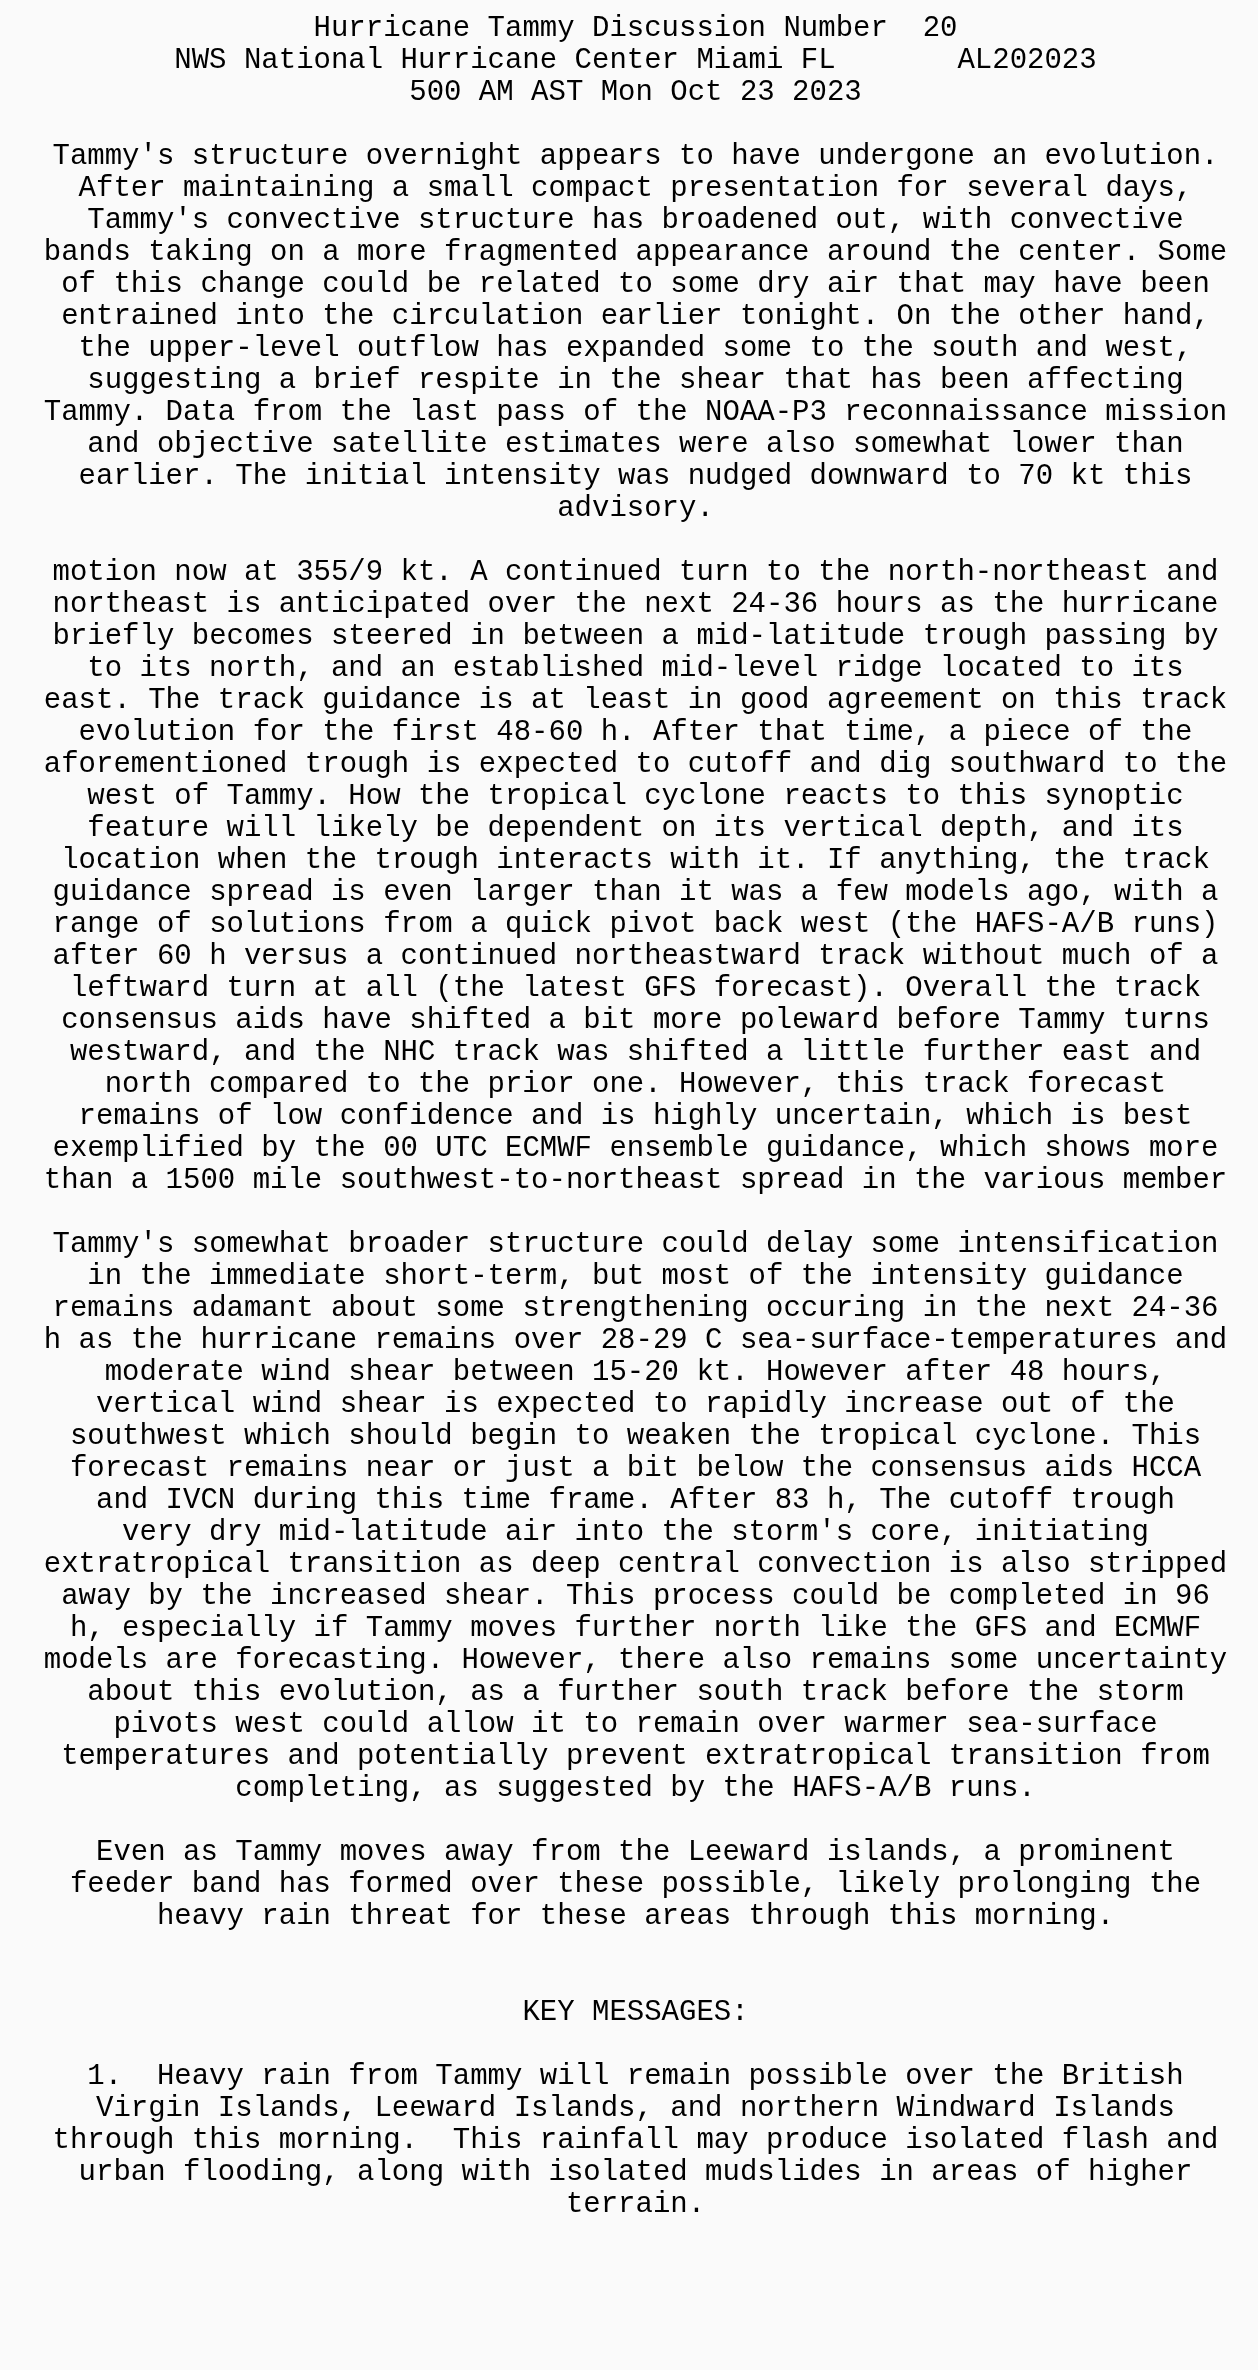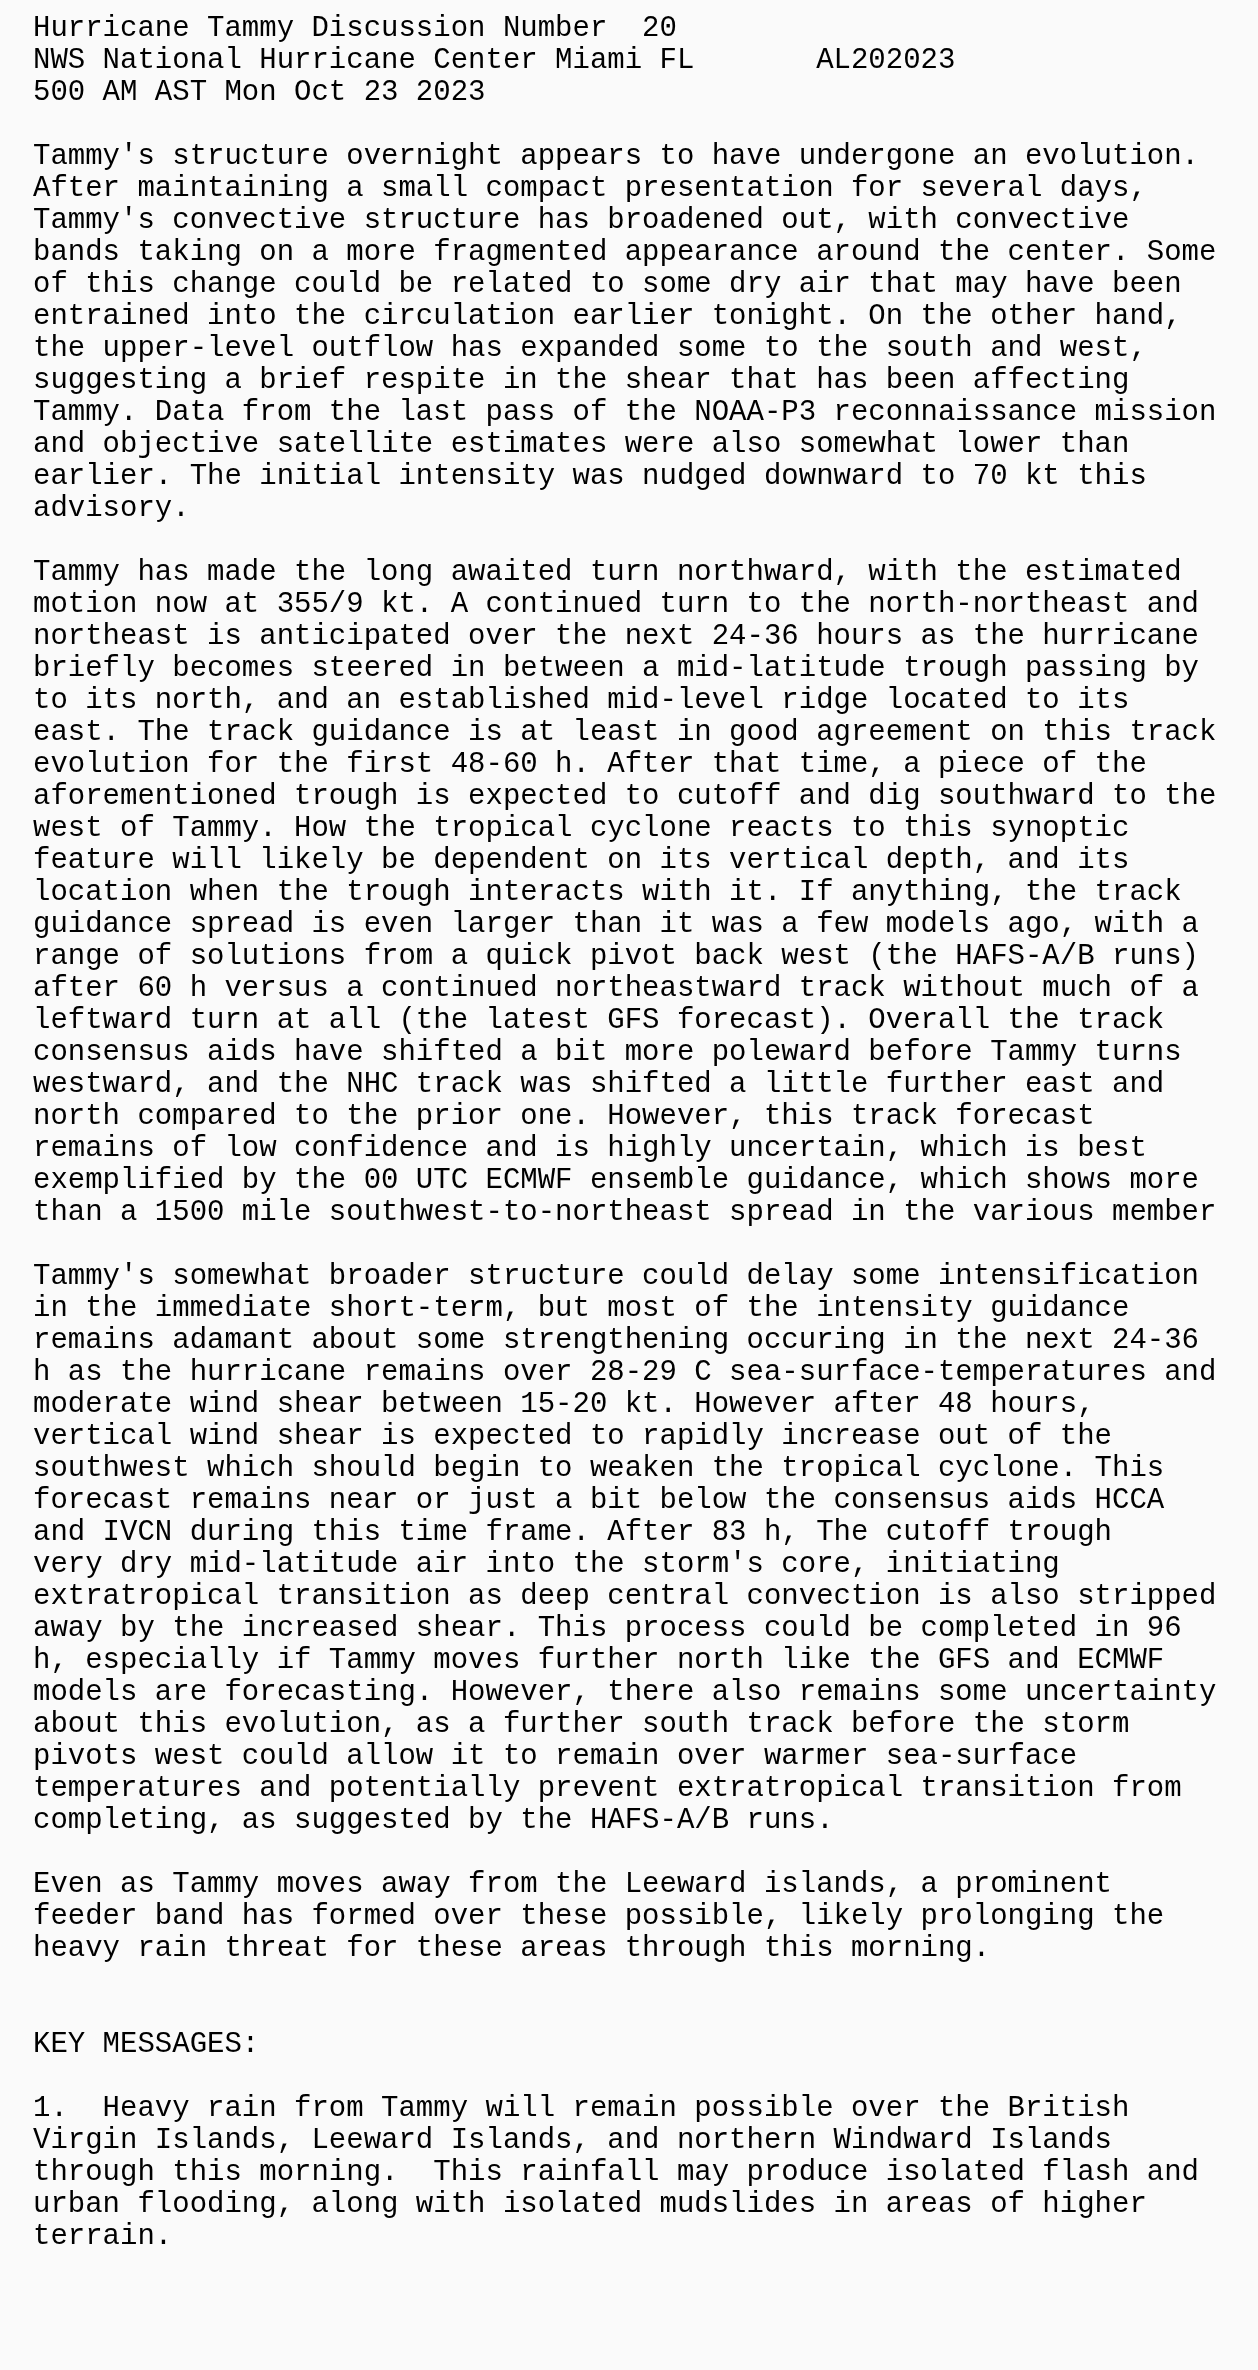--- a/index.html
+++ b/index.html
@@ -14,20 +14,21 @@
   }
   .doc {
     box-sizing: border-box;
     width: 1258px;
     padding: 13px 20px 0 33px;
     font-family: "Liberation Mono", "DejaVu Sans Mono", monospace;
     font-size: 29px;
     line-height: 32px;
     font-weight: 400;
     color: #000000;
+    text-align: center;
   }
   .section { display: block; }
   .line {
     height: 32px;
     white-space: pre;
   }
 </style>
 </head>
 <body style="background: rgb(250, 250, 250);">
 
@@ -47,21 +48,20 @@
       <div class="line">entrained into the circulation earlier tonight. On the other hand,</div>
       <div class="line">the upper-level outflow has expanded some to the south and west,</div>
       <div class="line">suggesting a brief respite in the shear that has been affecting</div>
       <div class="line">Tammy. Data from the last pass of the NOAA-P3 reconnaissance mission</div>
       <div class="line">and objective satellite estimates were also somewhat lower than</div>
       <div class="line">earlier. The initial intensity was nudged downward to 70 kt this</div>
       <div class="line">advisory.</div>
     </div>
     <div class="line blank"></div>
     <div class="section">
-      <div class="line">Tammy has made the long awaited turn northward, with the estimated</div>
       <div class="line">motion now at 355/9 kt. A continued turn to the north-northeast and</div>
       <div class="line">northeast is anticipated over the next 24-36 hours as the hurricane</div>
       <div class="line">briefly becomes steered in between a mid-latitude trough passing by</div>
       <div class="line">to its north, and an established mid-level ridge located to its</div>
       <div class="line">east. The track guidance is at least in good agreement on this track</div>
       <div class="line">evolution for the first 48-60 h. After that time, a piece of the</div>
       <div class="line">aforementioned trough is expected to cutoff and dig southward to the</div>
       <div class="line">west of Tammy. How the tropical cyclone reacts to this synoptic</div>
       <div class="line">feature will likely be dependent on its vertical depth, and its</div>
       <div class="line">location when the trough interacts with it. If anything, the track</div>

